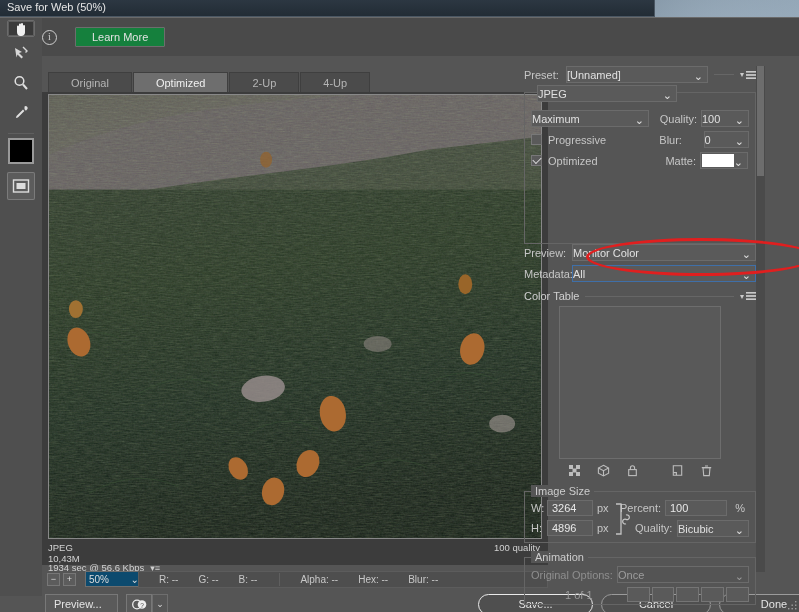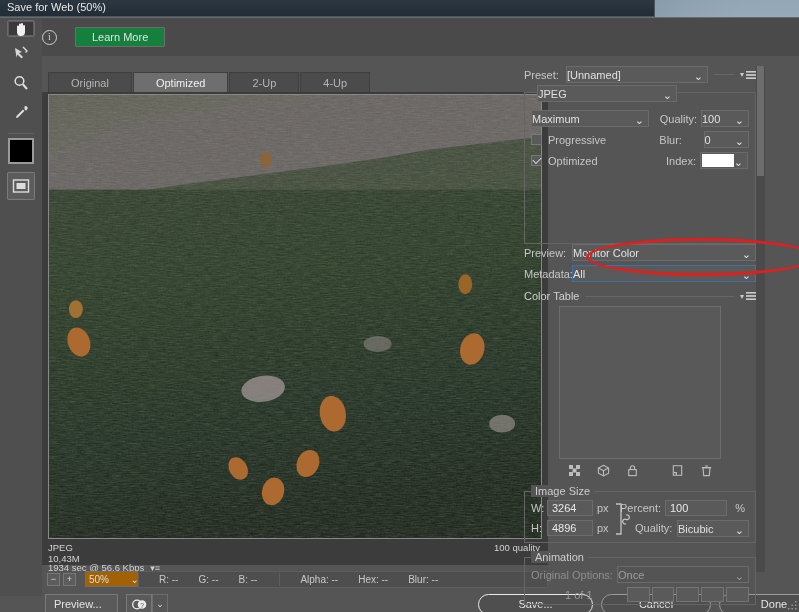--- a/index.html
+++ b/index.html
@@ -56,21 +56,21 @@
   .photo { position:absolute; inset:0; }
   .infostrip { position:absolute; left:6px; top:450px; width:494px; height:36px; color:#d2d2d2; font-size:9.5px; }
   .infostrip .l { position:absolute; left:0; }
   .infostrip .r { position:absolute; right:2px; top:0; }
   .flyout { display:inline-block; margin-left:6px; color:#cfcfcf; font-size:9px; }
   
   .statusbar { position:absolute; left:42px; top:551px; right:250px; height:22px; }
   .zoombox { position:absolute; left:5px; top:2px; display:flex; align-items:center; gap:3px; }
   .sqbtn { width:13px; height:13px; background:#5c5c5c; border:1px solid #777;
       color:#ddd; font-size:9px; line-height:11px; text-align:center; }
-  .zoomsel { margin-left:6px; width:58px; height:16px; background:#a16207; border:1px solid #6e6e6e;
+  .zoomsel { margin-left:6px; width:58px; height:16px; background:#0c4a6e; border:1px solid #6e6e6e;
       display:flex; align-items:center; justify-content:space-between; padding:0 3px; font-size:10px; color:#ddd; }
   .rgbbox { position:absolute; left:96px; top:2px; width:410px; height:17px;
       background:#4e4e4e; border:1px solid #5c5c5c; display:flex; align-items:center; font-size:10px; color:#c8c8c8;}
   .rgbbox span { margin-left:20px; }
   .rgbbox .divider { width:1px; height:13px; background:#5f5f5f; margin-left:22px; }
   
   .btnrow { position:absolute; left:42px; top:575px; right:0; height:30px; }
   .pill { border:1px solid #9b9b9b; border-radius:11px; background:#4f4f4f; color:#e4e4e4;
       font-size:11px; height:21px; line-height:19px; text-align:center; display:inline-block; }
   .pill.primary { border:1.6px solid #eaeaea; }
@@ -317,21 +317,21 @@
         <span class="lbl" style="width:36px;text-align:center;margin-right:16px">Blur:</span>
         <div class="sel" style="width:48px">
           <span>0</span>
           <span class="arrow">⌄</span>
         </div>
       </div>
 
       <div class="row">
         <span class="chk on"></span>
         <span class="lbl" style="width:112px">Optimized</span>
-        <span class="lbl" style="width:36px;text-align:right;margin-right:4px">Index:</span>
+        <span class="lbl" style="width:36px;text-align:right;margin-right:4px">Matte:</span>
         <div class="sel" style="width:48px;padding:0">
           <span style="width:32px;height:13px;background:#ffffff;margin-left:1px"></span>
           <span class="arrow">⌄</span>
         </div>
       </div>
 
     </div>
 
 
     <div class="row">

